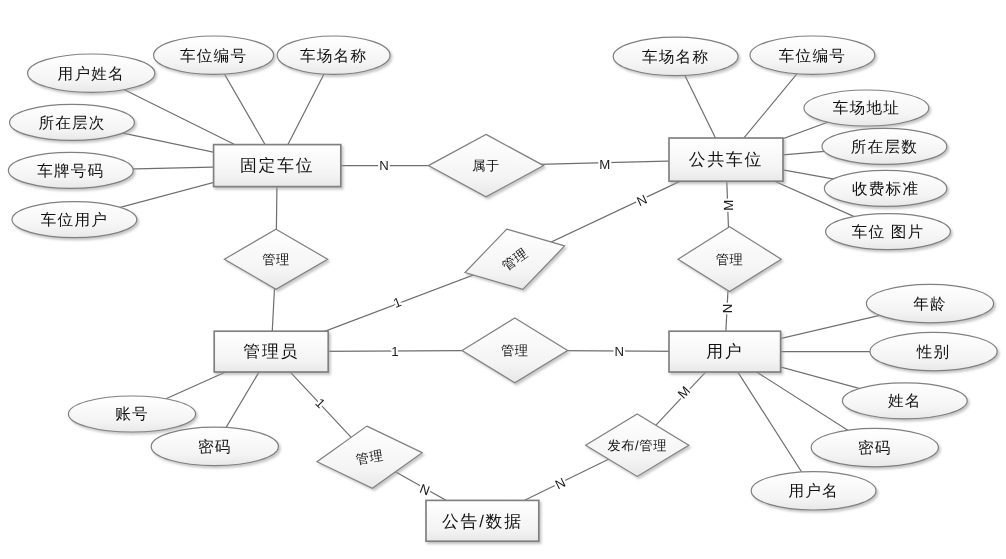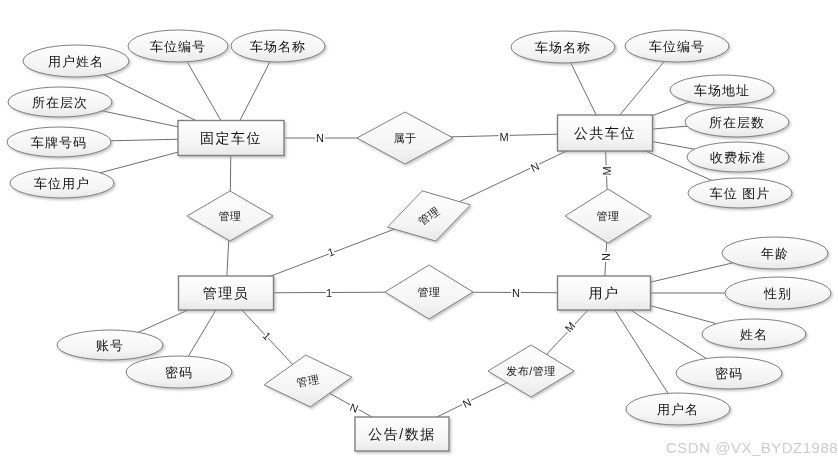--- a/index.html
+++ b/index.html
@@ -201,14 +201,13 @@
         <text x="607" y="171" dy="0.35em" class="card" transform="rotate(-90 607 171)">M</text>
         <text x="606" y="257" dy="0.35em" class="card" transform="rotate(-90 606 257)">N</text>
         <text x="329" y="293" dy="0.35em" class="card">1</text>
         <text x="516" y="293" dy="0.35em" class="card">N</text>
         <text x="267" y="336" dy="0.35em" class="card" transform="rotate(45 267 336)">1</text>
         <text x="354" y="408" dy="0.35em" class="card" transform="rotate(20 354 408)">N</text>
         <text x="570" y="327" dy="0.35em" class="card" transform="rotate(-47 570 327)">M</text>
         <text x="467" y="403" dy="0.35em" class="card" transform="rotate(-26 467 403)">N</text>
       </g>
   </svg>
-  <div class="watermark">CSDN @VX_BYDZ1988</div>
 </div>
 
 </body></html>

